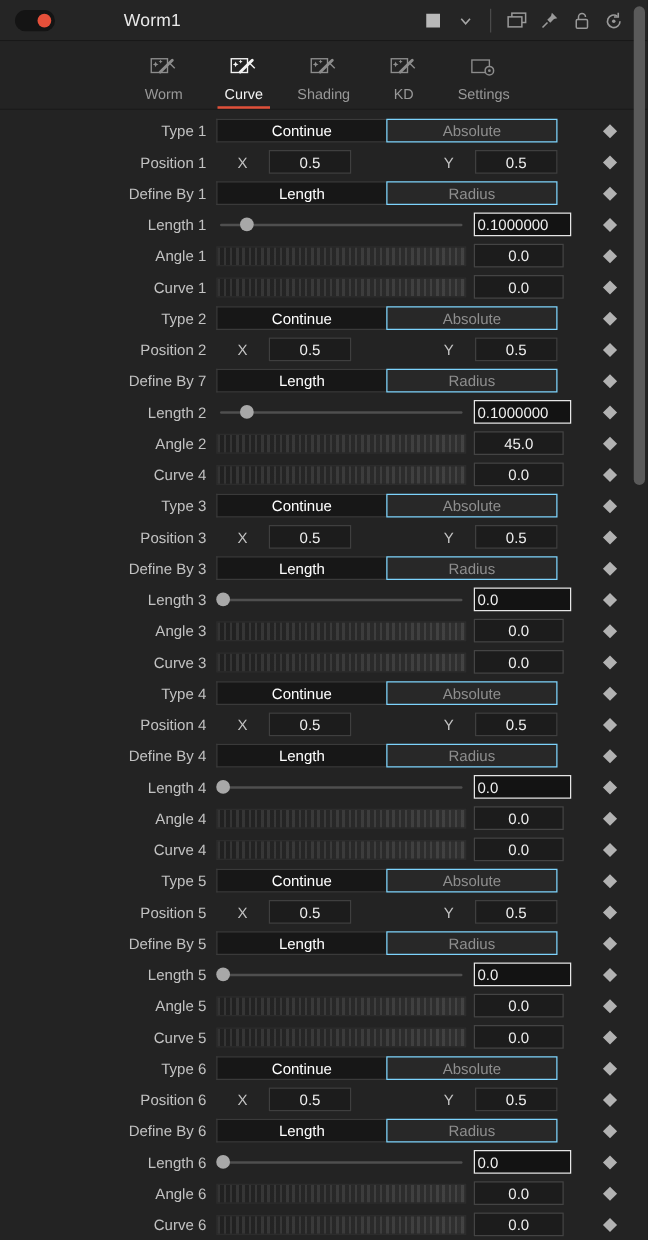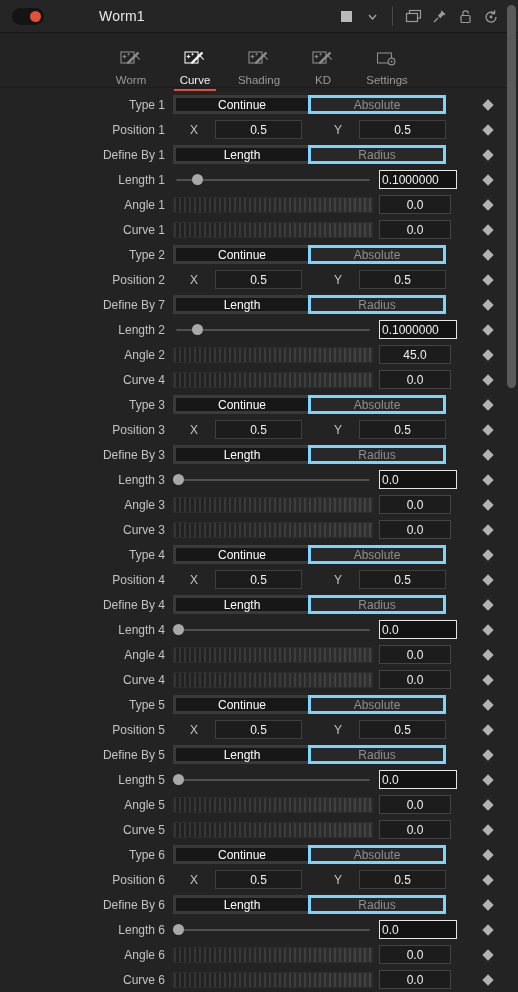--- a/index.html
+++ b/index.html
@@ -38,21 +38,21 @@
     color: #9a9a9a;
   }
   .sq-swatch { width: 11px; height: 11px; background: #b9b9b9; }
   .tb-sep { width: 1px; height: 19px; background: #4a4a4a; margin: 0 7px; }
 
   
   .tabstrip {
     position: absolute; left: 0; top: 33px; width: 518px; height: 55px;
     background: #232323;
     border-bottom: 1px solid #1b1b1b;
-    display: flex; align-items: flex-end; justify-content: center;
+    display: flex; align-items: center; justify-content: center;
     gap: 4px; padding-top: 4px;
   }
   .tab {
     width: 60px; display: flex; flex-direction: column; align-items: center;
     padding-top: 2px; position: relative;
   }
   .tab .ticon { height: 22px; display: flex; align-items: center; justify-content: center; }
   .tab .tlabel {
     margin-top: 4px; font-size: 11.5px; color: #989898; line-height: 13px;
   }
@@ -72,34 +72,34 @@
   .lbl {
     width: 173px; text-align: right; padding-right: 8px;
     font-size: 12px; color: #c2c2c2; white-space: nowrap;
   }
   .ctl { flex: 1; display: flex; align-items: center; height: 25px; }
 
   
   .seg { display: flex; width: 273px; height: 19px; }
   .seg .sbtn {
     flex: 1; height: 19px; display: flex; align-items: center; justify-content: center;
-    font-size: 12px; border: 3px solid #7dd3fc; color: #8e8e8e; background: #282828;
+    font-size: 12px; border: 1px solid #7dd3fc; color: #8e8e8e; background: #282828;
   }
   .seg .sbtn:first-child { border-right: none; }
   .seg .sbtn.on { background: #171717; color: #ffffff; border-color: #3a3a3a; }
 
   
   .xy { display: flex; width: 273px; align-items: center; }
   .xy .axis { font-size: 12px; color: #c2c2c2; width: 42px; text-align: center; }
   .numfield {
     height: 19px; background: #1c1c1c; border: 1px solid #3f3f3f;
     display: flex; align-items: center; justify-content: center;
     font-size: 12px; color: #f0f0f0;
   }
-  .xy .numfield { width: 87px; }
+  .xy .numfield { width: 66px; }
   .xy .sp { flex: 1; }
 
   
   .sliderwrap { width: 200px; height: 19px; display: flex; align-items: center; position: relative; }
   .strack { position: absolute; left: 3px; right: 3px; height: 2px; background: #4f4f4f; border-radius: 1px; }
   .shandle {
     position: absolute; width: 11px; height: 11px; border-radius: 50%;
     background: #a8a8a8; top: 4px;
   }
   .scrub {

